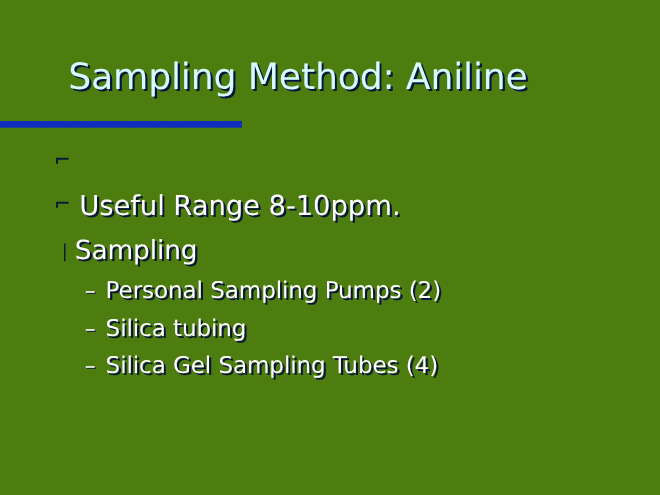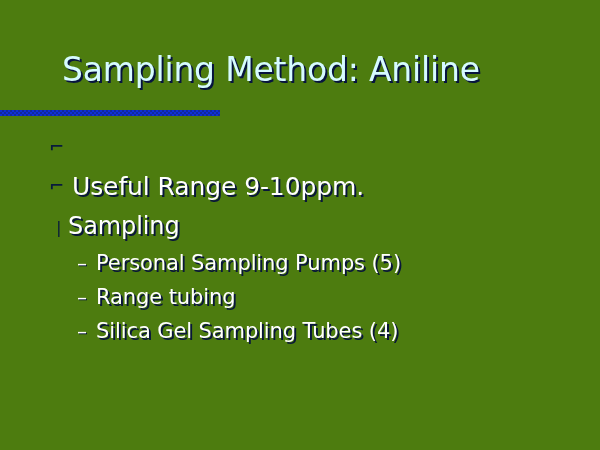--- a/index.html
+++ b/index.html
@@ -160,36 +160,36 @@
   <div id="title-rule"></div>
 
   <div id="body-block">
 
     <div class="bullet-row lvl1">
       <span class="bullet-mark">⌐</span>
     </div>
 
     <div class="bullet-row lvl1">
       <span class="bullet-mark">⌐</span>
-      <span class="bullet-text">Useful Range 9-10ppm.</span>
+      <span class="bullet-text">Useful Range 8-10ppm.</span>
     </div>
 
     <div class="bullet-row lvl1b">
       <span class="bullet-mark">|</span>
       <span class="bullet-text">Sampling</span>
     </div>
 
     <div class="bullet-row lvl2">
       <span class="bullet-mark">–</span>
-      <span class="bullet-text">Personal Sampling Pumps (5)</span>
+      <span class="bullet-text">Personal Sampling Pumps (2)</span>
     </div>
 
     <div class="bullet-row lvl2">
       <span class="bullet-mark">–</span>
-      <span class="bullet-text">Range tubing</span>
+      <span class="bullet-text">Silica tubing</span>
     </div>
 
     <div class="bullet-row lvl2">
       <span class="bullet-mark">–</span>
       <span class="bullet-text">Silica Gel Sampling Tubes (4)</span>
     </div>
 
   </div>
 </div>
 

